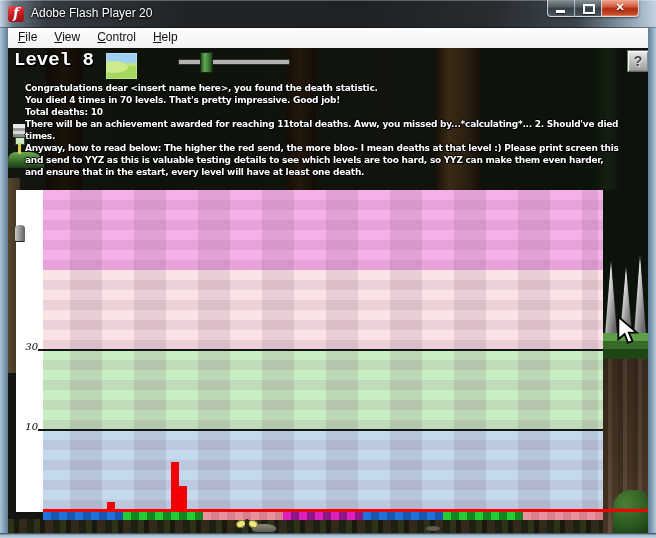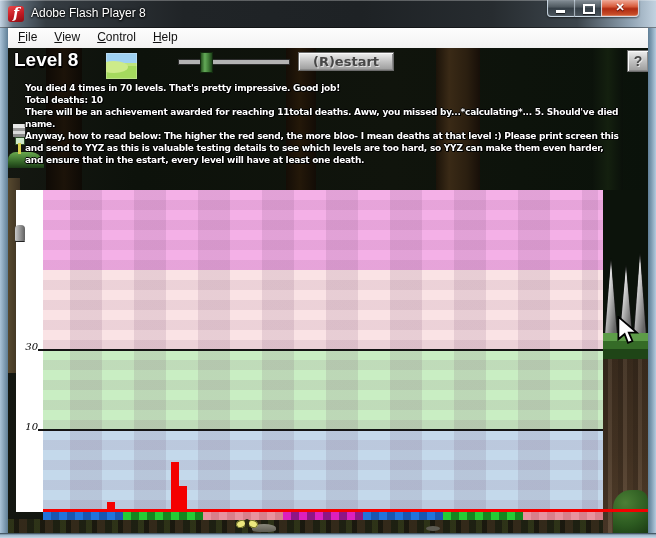--- a/index.html
+++ b/index.html
@@ -49,21 +49,21 @@
   #stage{position:absolute;left:8px;top:48px;width:640px;height:485px;overflow:hidden;
     background:linear-gradient(90deg,#141711 0,#0d120b 20%,#10140c 60%,#0a120a 100%);}
   .trunk{position:absolute;top:0;height:100%;}
   .t1{left:38px;width:36px;background:linear-gradient(90deg,#0e0a05,#1c1309 50%,#0e0a05);}
   .t2{left:278px;width:30px;background:linear-gradient(90deg,#140d06,#241809 45%,#120c06);}
   .t3{left:428px;width:44px;background:linear-gradient(90deg,#1b1309,#3a2a16 30%,#2b1f10 70%,#170f08);}
   .t4{left:585px;width:30px;background:linear-gradient(90deg,#0c130b,#14200f 50%,#0a100a);}
   .t5{left:0;top:130px;width:12px;height:195px;background:linear-gradient(90deg,#57492f,#3c3121);}
 
   .level-title{position:absolute;left:6px;top:1px;color:#fff;font-size:19px;font-weight:bold;
-    font-family:Liberation Sans, sans-serif;letter-spacing:0px;
+    font-family:Liberation Mono, monospace;letter-spacing:0px;
     text-shadow:-1px 0 #000,1px 0 #000,0 -1px #000,0 2px 1px #000,1px 2px #000;}
   .thumb{position:absolute;left:98px;top:5px;width:31px;height:26px;overflow:hidden;
     background:linear-gradient(#9fd1f2 0 10px,#bfe47d 10px 13px,#a5d95e 13px 100%);
     box-shadow:inset 0 0 0 1px rgba(255,255,255,.25);}
   .thumb:before{content:"";position:absolute;left:-6px;top:8px;width:28px;height:12px;
     border-radius:50%;background:#cdeb8a;}
   .slider-track{position:absolute;left:170px;top:11px;width:110px;height:4px;
     background:#b3b3b3;border:1px solid #2d2d2d;}
   .slider-handle{position:absolute;left:192px;top:4px;width:11px;height:19px;
     background:linear-gradient(90deg,#27521f,#63aa58 35%,#3f7a36 70%,#1e431a);
@@ -144,21 +144,21 @@
 
   .cursor{position:absolute;left:608px;top:268px;}
 </style>
 </head>
 <body>
 
 <div id="win">
 
   <div class="titlebar">
     <div class="flash-icon">f</div>
-    <div class="title-text">Adobe Flash Player 8</div>
+    <div class="title-text">Adobe Flash Player 20</div>
     <div class="winbtns">
       <div class="wbtn min" title="minimize">
           <span class="glyph-min"></span>
         </div>
       <div class="wbtn max" title="maximize">
           <span class="glyph-max"></span>
         </div>
       <div class="wbtn cls" title="close">
           <span class="glyph-x">✕</span>
         </div>
@@ -182,28 +182,28 @@
     <div class="spr-blocks"></div>
     <div class="spr-plant">
         <span class="cap"></span>
         <span class="stem"></span>
       </div>
 
     <div class="level-title">Level 8</div>
     <div class="thumb"></div>
     <div class="slider-track"></div>
     <div class="slider-handle"></div>
-    <div class="gbtn restart">(R)estart</div>
     <div class="gbtn help">?</div>
 
     <div class="msg" id="msg">
+        <div>Congratulations dear &lt;insert name here&gt;, you found the death statistic.</div>
         <div>You died 4 times in 70 levels. That's pretty impressive. Good job!</div>
         <div>Total deaths: 10</div>
-        <div>There will be an achievement awarded for reaching 11total deaths. Aww, you missed by...*calculating*... 5. Should've died</div>
-        <div>name.</div>
+        <div>There will be an achievement awarded for reaching 11total deaths. Aww, you missed by...*calculating*... 2. Should've died</div>
+        <div>times.</div>
         <div>Anyway, how to read below: The higher the red send, the more bloo- I mean deaths at that level :) Please print screen this</div>
         <div>and send to YYZ as this is valuable testing details to see which levels are too hard, so YYZ can make them even harder,</div>
         <div>and ensure that in the estart, every level will have at least one death.</div>
       </div>
 
     <div class="chart-panel"></div>
     <div class="checker" id="bands">
         <div class="band" style="top: 240px; height: 80px; background: rgb(196, 217, 235);"></div>
         <div class="band" style="top: 160px; height: 80px; background: rgb(201, 238, 195);"></div>
         <div class="band" style="top: 80px; height: 80px; background: rgb(250, 227, 229);"></div>

